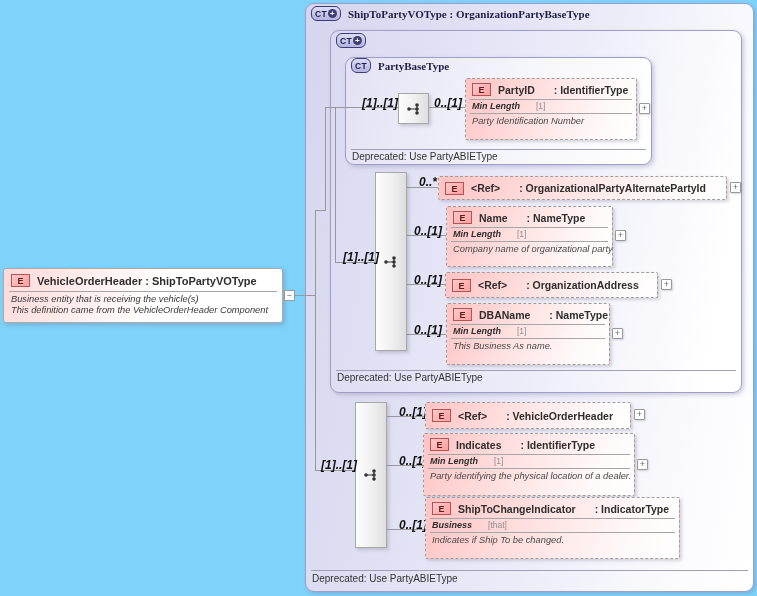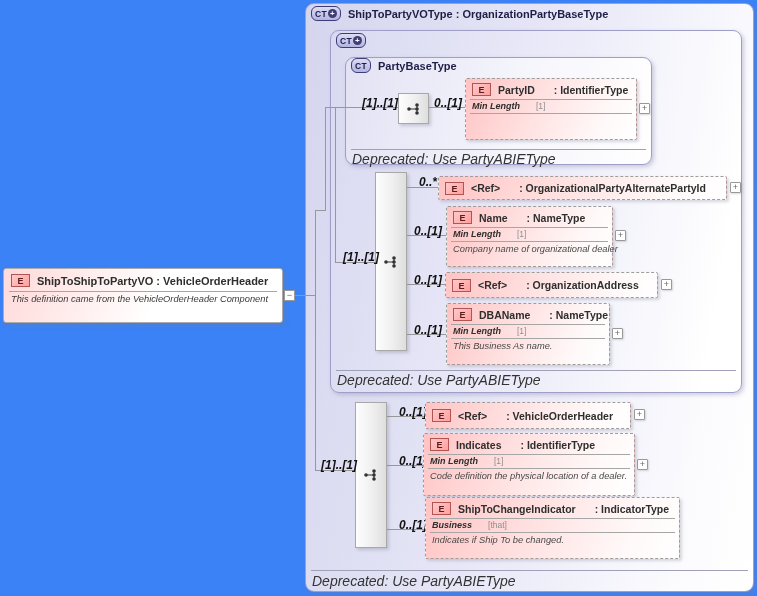--- a/index.html
+++ b/index.html
@@ -1,36 +1,36 @@
 <!DOCTYPE html>
 <html><head>
 <meta charset="utf-8">
 <style>
   html,body{margin:0;padding:0;background:#ffffff;}
   *{box-sizing:border-box;}
   body{font-family:"Liberation Sans", sans-serif;}
-  #stage{position:relative;width:757px;height:596px;background:#3b82f6;overflow:hidden;}
+  #stage{position:relative;width:757px;height:596px;background:#7dd3fc;overflow:hidden;}
 
   
   .ct-box{position:absolute;border:1px solid #9e9ec8;border-radius:9px;
           box-shadow:2px 2px 4px rgba(120,120,160,.35);}
   .ct-outer{background:linear-gradient(100deg,#d5d5ee 0%,#e6e6f7 45%,#fbfbfe 85%,#ffffff 100%);}
   .ct-inner{background:linear-gradient(100deg,#d9d9f1 0%,#ebebf9 50%,#ffffff 92%);}
   .ct-base {background:linear-gradient(100deg,#e2e2f4 0%,#f5f5fc 55%,#ffffff 100%);}
   .ct-hdr{position:absolute;display:flex;align-items:center;gap:7px;white-space:nowrap;}
-  .ct-title{font-size:11px;font-weight:bold;color:#1e1e46;}
+  .ct-title{font-size:11px;font-weight:bold;color:#1e1e46;font-family:Liberation Serif, serif;}
   .ct-ico{display:inline-flex;align-items:center;height:15px;border:1.5px solid #3c3c78;border-radius:6px;
           background:linear-gradient(180deg,#dcdcf4,#b4b4e0);padding:0 3px;gap:1px;}
   .ct-ico .ct-txt{font-size:8.5px;font-weight:bold;color:#1c1c50;letter-spacing:.3px;}
   .ct-ico .ct-plus{width:9px;height:9px;border-radius:50%;background:#3f3f74;color:#ffffff;
           font-size:8px;line-height:9px;text-align:center;font-weight:bold;}
 
   
   .dep-line{position:absolute;height:1px;background:#a0a0b8;}
-  .dep-text{position:absolute;font-size:14px;font-style:italic;color:#333;white-space:nowrap;}
+  .dep-text{position:absolute;font-size:10px;color:#333;white-space:nowrap;}
 
   
   .root-box{position:absolute;left:3px;top:268px;width:280px;height:55px;border:1px solid #ababab;
             border-radius:3px;background:linear-gradient(115deg,#ffd9d9 0%,#ffffff 55%);
             box-shadow:2px 2px 4px rgba(120,120,140,.4);}
   .root-title-row{display:flex;align-items:center;gap:7px;padding:5px 7px 4px 7px;}
   .root-title{font-size:11px;font-weight:bold;color:#2e2e2e;white-space:nowrap;}
   .root-sep{height:1px;background:#a6a6a6;margin:0 5px;}
   .root-desc{padding:2px 7px;font-size:9.3px;font-style:italic;color:#3a3a3a;line-height:1.15;white-space:nowrap;}
 
@@ -104,24 +104,25 @@
   <div class="dep-line" style="left:351px;top:149px;width:295px;"></div>
   <div class="dep-text" style="left:352px;top:151px;">Deprecated: Use PartyABIEType</div>
   <div class="dep-line" style="left:336px;top:370px;width:400px;"></div>
   <div class="dep-text" style="left:337px;top:372px;">Deprecated: Use PartyABIEType</div>
   <div class="dep-line" style="left:311px;top:570px;width:437px;"></div>
   <div class="dep-text" style="left:312px;top:573px;">Deprecated: Use PartyABIEType</div>
 
   <div class="root-box">
     <div class="root-title-row">
       <span class="e-ico">E</span>
-      <span class="root-title">ShipToShipToPartyVO : VehicleOrderHeader</span>
+      <span class="root-title">VehicleOrderHeader : ShipToPartyVOType</span>
     </div>
     <div class="root-sep"></div>
     <div class="root-desc">
+      <div>Business entity that is receiving the vehicle(s)</div>
       <div>This definition came from the VehicleOrderHeader Component</div>
     </div>
   </div>
   <div class="minus-btn">−</div>
 
   <div class="cl" style="left:295px;top:295px;width:20px;height:1px;"></div>
   <div class="cl" style="left:315px;top:210px;width:1px;height:260px;"></div>
   <div class="cl" style="left:315px;top:210px;width:11px;height:1px;"></div>
   <div class="cl" style="left:325px;top:107px;width:1px;height:104px;"></div>
   <div class="cl" style="left:325px;top:107px;width:73px;height:1px;"></div>
@@ -184,20 +185,21 @@
   <div class="elem" style="left:465px;top:78px;width:172px;height:62px;">
     <div class="trow">
       <span class="e-ico">E</span>
       <span class="ename">PartyID</span>
       <span class="etype">: IdentifierType</span>
     </div>
     <div class="facet">
       <span class="fname">Min Length</span>
       <span class="fval">[1]</span>
     </div>
+    <div class="enote">Party Identification Number</div>
   </div>
   <div class="plus-btn" style="left:639px;top:103px;">+</div>
 
   <div class="elem single" style="left:438px;top:176px;width:289px;height:24px;">
     <div class="trow">
       <span class="e-ico">E</span>
       <span class="ename">&lt;Ref&gt;</span>
       <span class="etype">: OrganizationalPartyAlternatePartyId</span>
     </div>
   </div>
@@ -206,21 +208,21 @@
   <div class="elem" style="left:446px;top:206px;width:167px;height:61px;">
     <div class="trow">
       <span class="e-ico">E</span>
       <span class="ename">Name</span>
       <span class="etype">: NameType</span>
     </div>
     <div class="facet">
       <span class="fname">Min Length</span>
       <span class="fval">[1]</span>
     </div>
-    <div class="enote">Company name of organizational dealer</div>
+    <div class="enote">Company name of organizational party</div>
   </div>
   <div class="plus-btn" style="left:615px;top:230px;">+</div>
 
   <div class="elem single" style="left:445px;top:272px;width:213px;height:26px;">
     <div class="trow">
       <span class="e-ico">E</span>
       <span class="ename">&lt;Ref&gt;</span>
       <span class="etype">: OrganizationAddress</span>
     </div>
   </div>
@@ -252,21 +254,21 @@
   <div class="elem" style="left:423px;top:433px;width:212px;height:63px;">
     <div class="trow">
       <span class="e-ico">E</span>
       <span class="ename">Indicates</span>
       <span class="etype">: IdentifierType</span>
     </div>
     <div class="facet">
       <span class="fname">Min Length</span>
       <span class="fval">[1]</span>
     </div>
-    <div class="enote">Code definition the physical location of a dealer.</div>
+    <div class="enote">Party identifying the physical location of a dealer.</div>
   </div>
   <div class="plus-btn" style="left:637px;top:459px;">+</div>
 
   <div class="elem" style="left:425px;top:497px;width:255px;height:62px;">
     <div class="trow">
       <span class="e-ico">E</span>
       <span class="ename">ShipToChangeIndicator</span>
       <span class="etype">: IndicatorType</span>
     </div>
     <div class="facet">

